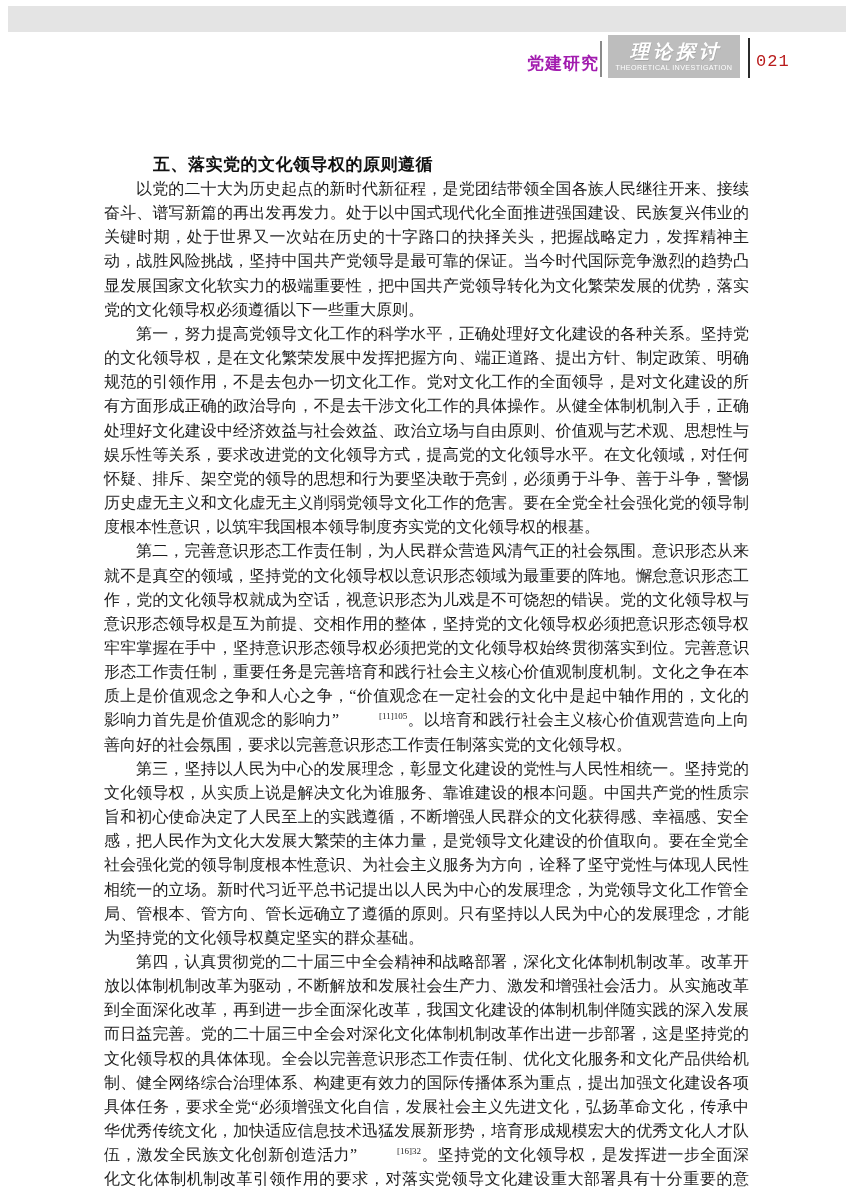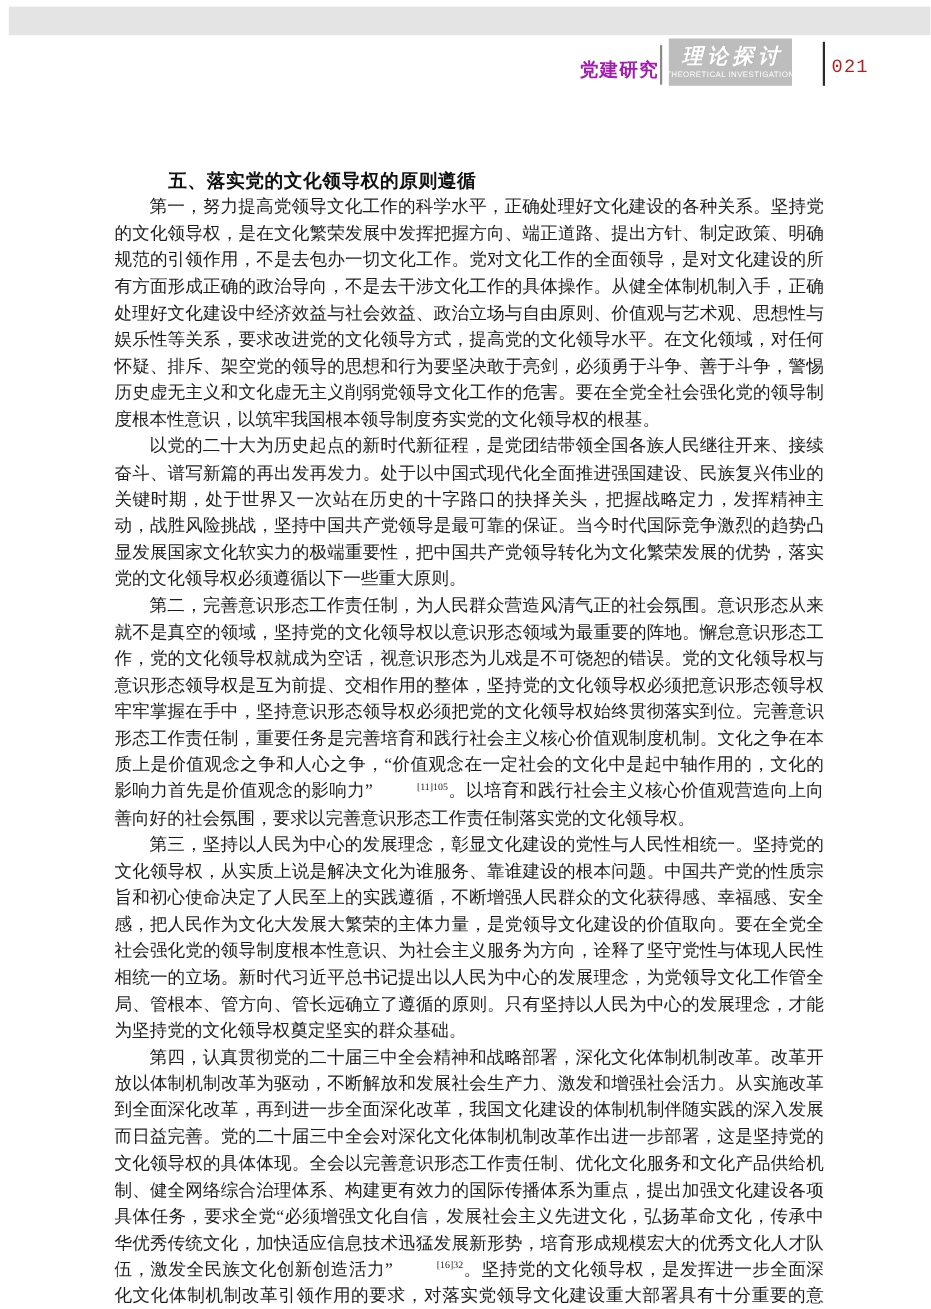--- a/index.html
+++ b/index.html
@@ -21,21 +21,21 @@
   .journal-name{
     position:absolute;left:527px;top:52px;
     font-family:Liberation Sans, sans-serif;
     font-weight:700;font-size:17px;color:#a21caf;
     letter-spacing:1px;white-space:nowrap;
   }
   .vdiv{position:absolute;background:#8a8a8a;}
   .vdiv.d1{left:600px;top:41px;width:1.5px;height:36px;}
   .vdiv.d2{left:748px;top:38px;width:2px;height:40px;background:#2b2b2b;}
   .logo-box{
-    position:absolute;left:608px;top:35px;width:112px;height:43px;
+    position:absolute;left:608px;top:35px;width:132px;height:43px;
     background:#bdbdbd;
     display:flex;flex-direction:column;align-items:center;justify-content:center;
   }
   .logo-cn{
     font-family:"Liberation Serif",serif;
     font-style:italic;font-weight:700;
     font-size:19px;line-height:22px;letter-spacing:4px;
     color:#ffffff;text-indent:4px;
     text-shadow:0.5px 0.5px 0 #a8a8a8;
     white-space:nowrap;
@@ -85,20 +85,20 @@
     <div class="logo-en">THEORETICAL INVESTIGATION</div>
   </div>
 
   <span class="vdiv d2"></span>
 
   <span class="page-num">021</span>
 
   <h2 class="title">五、落实党的文化领导权的原则遵循</h2>
 
   <div class="body-block" id="article-body">
+      <p class="para">以党的二十大为历史起点的新时代新征程，是党团结带领全国各族人民继往开来、接续奋斗、谱写新篇的再出发再发力。处于以中国式现代化全面推进强国建设、民族复兴伟业的关键时期，处于世界又一次站在历史的十字路口的抉择关头，把握战略定力，发挥精神主动，战胜风险挑战，坚持中国共产党领导是最可靠的保证。当今时代国际竞争激烈的趋势凸显发展国家文化软实力的极端重要性，把中国共产党领导转化为文化繁荣发展的优势，落实党的文化领导权必须遵循以下一些重大原则。</p>
       <p class="para">第一，努力提高党领导文化工作的科学水平，正确处理好文化建设的各种关系。坚持党的文化领导权，是在文化繁荣发展中发挥把握方向、端正道路、提出方针、制定政策、明确规范的引领作用，不是去包办一切文化工作。党对文化工作的全面领导，是对文化建设的所有方面形成正确的政治导向，不是去干涉文化工作的具体操作。从健全体制机制入手，正确处理好文化建设中经济效益与社会效益、政治立场与自由原则、价值观与艺术观、思想性与娱乐性等关系，要求改进党的文化领导方式，提高党的文化领导水平。在文化领域，对任何怀疑、排斥、架空党的领导的思想和行为要坚决敢于亮剑，必须勇于斗争、善于斗争，警惕历史虚无主义和文化虚无主义削弱党领导文化工作的危害。要在全党全社会强化党的领导制度根本性意识，以筑牢我国根本领导制度夯实党的文化领导权的根基。</p>
-      <p class="para">以党的二十大为历史起点的新时代新征程，是党团结带领全国各族人民继往开来、接续奋斗、谱写新篇的再出发再发力。处于以中国式现代化全面推进强国建设、民族复兴伟业的关键时期，处于世界又一次站在历史的十字路口的抉择关头，把握战略定力，发挥精神主动，战胜风险挑战，坚持中国共产党领导是最可靠的保证。当今时代国际竞争激烈的趋势凸显发展国家文化软实力的极端重要性，把中国共产党领导转化为文化繁荣发展的优势，落实党的文化领导权必须遵循以下一些重大原则。</p>
       <p class="para">第二，完善意识形态工作责任制，为人民群众营造风清气正的社会氛围。意识形态从来就不是真空的领域，坚持党的文化领导权以意识形态领域为最重要的阵地。懈怠意识形态工作，党的文化领导权就成为空话，视意识形态为儿戏是不可饶恕的错误。党的文化领导权与意识形态领导权是互为前提、交相作用的整体，坚持党的文化领导权必须把意识形态领导权牢牢掌握在手中，坚持意识形态领导权必须把党的文化领导权始终贯彻落实到位。完善意识形态工作责任制，重要任务是完善培育和践行社会主义核心价值观制度机制。文化之争在本质上是价值观念之争和人心之争，“价值观念在一定社会的文化中是起中轴作用的，文化的影响力首先是价值观念的影响力”<sup>[11]105</sup>。以培育和践行社会主义核心价值观营造向上向善向好的社会氛围，要求以完善意识形态工作责任制落实党的文化领导权。</p>
       <p class="para">第三，坚持以人民为中心的发展理念，彰显文化建设的党性与人民性相统一。坚持党的文化领导权，从实质上说是解决文化为谁服务、靠谁建设的根本问题。中国共产党的性质宗旨和初心使命决定了人民至上的实践遵循，不断增强人民群众的文化获得感、幸福感、安全感，把人民作为文化大发展大繁荣的主体力量，是党领导文化建设的价值取向。要在全党全社会强化党的领导制度根本性意识、为社会主义服务为方向，诠释了坚守党性与体现人民性相统一的立场。新时代习近平总书记提出以人民为中心的发展理念，为党领导文化工作管全局、管根本、管方向、管长远确立了遵循的原则。只有坚持以人民为中心的发展理念，才能为坚持党的文化领导权奠定坚实的群众基础。</p>
       <p class="para">第四，认真贯彻党的二十届三中全会精神和战略部署，深化文化体制机制改革。改革开放以体制机制改革为驱动，不断解放和发展社会生产力、激发和增强社会活力。从实施改革到全面深化改革，再到进一步全面深化改革，我国文化建设的体制机制伴随实践的深入发展而日益完善。党的二十届三中全会对深化文化体制机制改革作出进一步部署，这是坚持党的文化领导权的具体体现。全会以完善意识形态工作责任制、优化文化服务和文化产品供给机制、健全网络综合治理体系、构建更有效力的国际传播体系为重点，提出加强文化建设各项具体任务，要求全党“必须增强文化自信，发展社会主义先进文化，弘扬革命文化，传承中华优秀传统文化，加快适应信息技术迅猛发展新形势，培育形成规模宏大的优秀文化人才队伍，激发全民族文化创新创造活力”<sup>[16]32</sup>。坚持党的文化领导权，是发挥进一步全面深化文化体制机制改革引领作用的要求，对落实党领导文化建设重大部署具有十分重要的意义。</p>
     </div>
 
 </div>
 
 </body></html>

